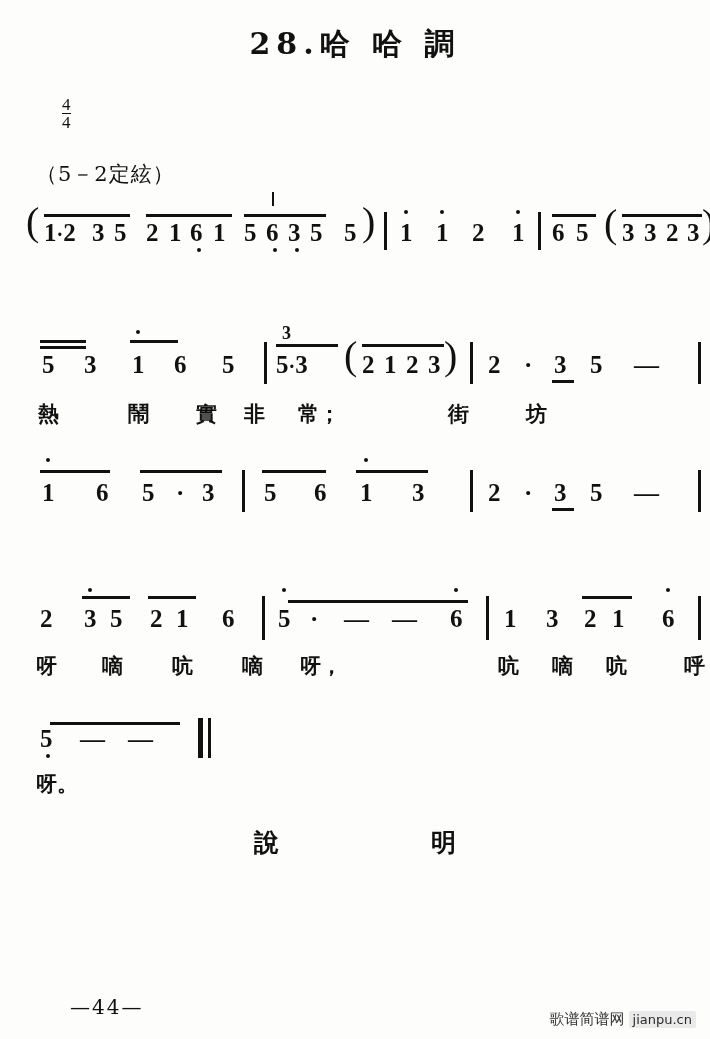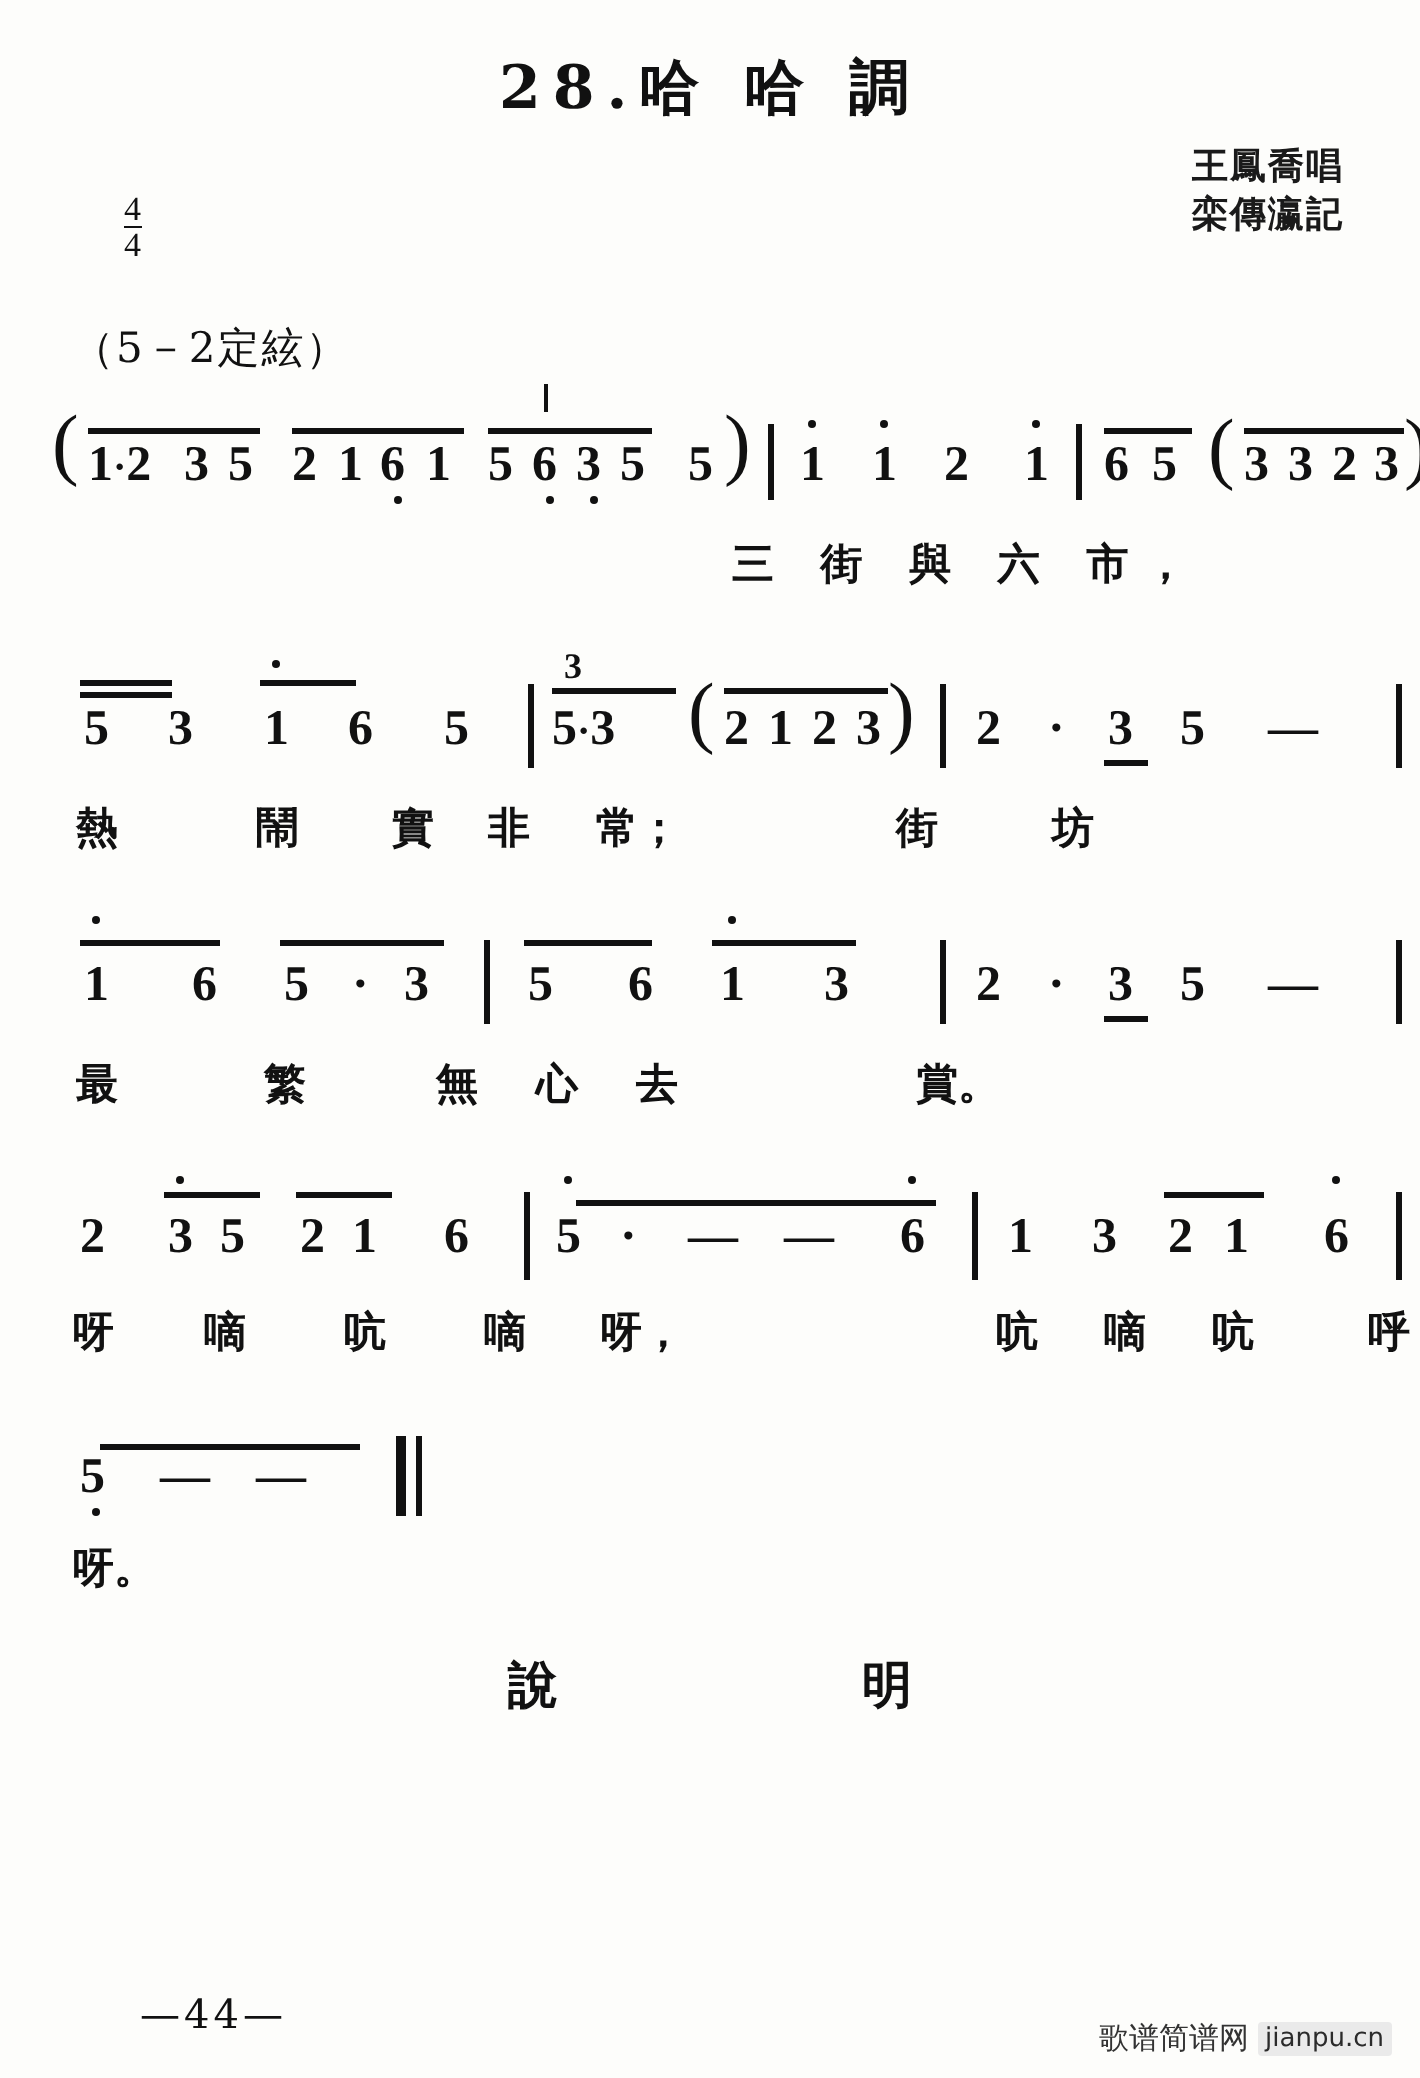--- a/index.html
+++ b/index.html
@@ -206,24 +206,20 @@
   <div class="title">28.哈 哈 調</div>
 
   <div class="meter">
     <span class="frac">
       <span class="num">4</span>
       <span class="den">4</span>
     </span>
   </div>
 
 
-  <div class="credits">
-    <div>王鳳喬唱</div>
-    <div>栾傳瀛記</div>
-  </div>
 
   <div class="keysig">（5－2定絃）</div>
 
   <div class="system" style="top:206px;">
     <div class="staffline">
 
       <span class="paren" style="left:0px; top:-4px;">(</span>
 
       <div class="beam" style="left:18px; top:8px; width:86px;"></div>
       <span class="note" style="left:18px; top:14px;">1<span style="font-size:20px;">·</span>2</span>
@@ -268,21 +264,20 @@
 
       <span class="paren" style="left:578px; top:-2px;">(</span>
       <div class="beam" style="left:596px; top:8px; width:80px;"></div>
       <span class="note" style="left:596px; top:14px;">3</span>
       <span class="note" style="left:618px; top:14px;">3</span>
       <span class="note" style="left:640px; top:14px;">2</span>
       <span class="note" style="left:661px; top:14px;">3</span>
       <span class="paren" style="left:676px; top:-2px;">)</span>
 
     </div>
-    <div class="lyric" style="left:340px; top:62px; letter-spacing:8px;">三 街 與 六 市，</div>
   </div>
 
   <div class="system" style="top:332px;">
     <div class="staffline">
 
       <div class="beam" style="left:14px; top:8px; width:46px;"></div>
       <div class="beam" style="left:14px; top:14px; width:46px;"></div>
       <span class="note" style="left:16px; top:20px;">5</span>
       <span class="note" style="left:58px; top:20px;">3</span>
 
@@ -349,23 +344,20 @@
       <div class="barline" style="left:444px; top:12px; height:42px;"></div>
 
       <span class="note" style="left:462px; top:22px;">2</span>
       <span class="note" style="left:498px; top:22px;">·</span>
       <span class="note" style="left:528px; top:22px;">3</span>
       <div class="beam" style="left:526px; top:50px; width:22px;"></div>
       <span class="note" style="left:564px; top:22px;">5</span>
       <span class="note" style="left:608px; top:22px;">—</span>
 
       <div class="barline" style="left:672px; top:12px; height:42px;"></div>
-    </div>
-    <div class="lyric" style="left:12px; top:70px;">
-      <span style="display:inline-block;width:94px;">最</span><span style="display:inline-block;width:86px;">繁</span><span style="display:inline-block;width:50px;">無</span><span style="display:inline-block;width:50px;">心</span><span style="display:inline-block;width:140px;">去</span><span>賞。</span>
     </div>
   </div>
 
   <div class="system" style="top:586px;">
     <div class="staffline">
       <span class="note" style="left:14px; top:20px;">2</span>
 
       <div class="beam" style="left:56px; top:10px; width:48px;"></div>
       <span class="note" style="left:58px; top:20px;">3</span>
       <span class="note" style="left:84px; top:20px;">5</span>

